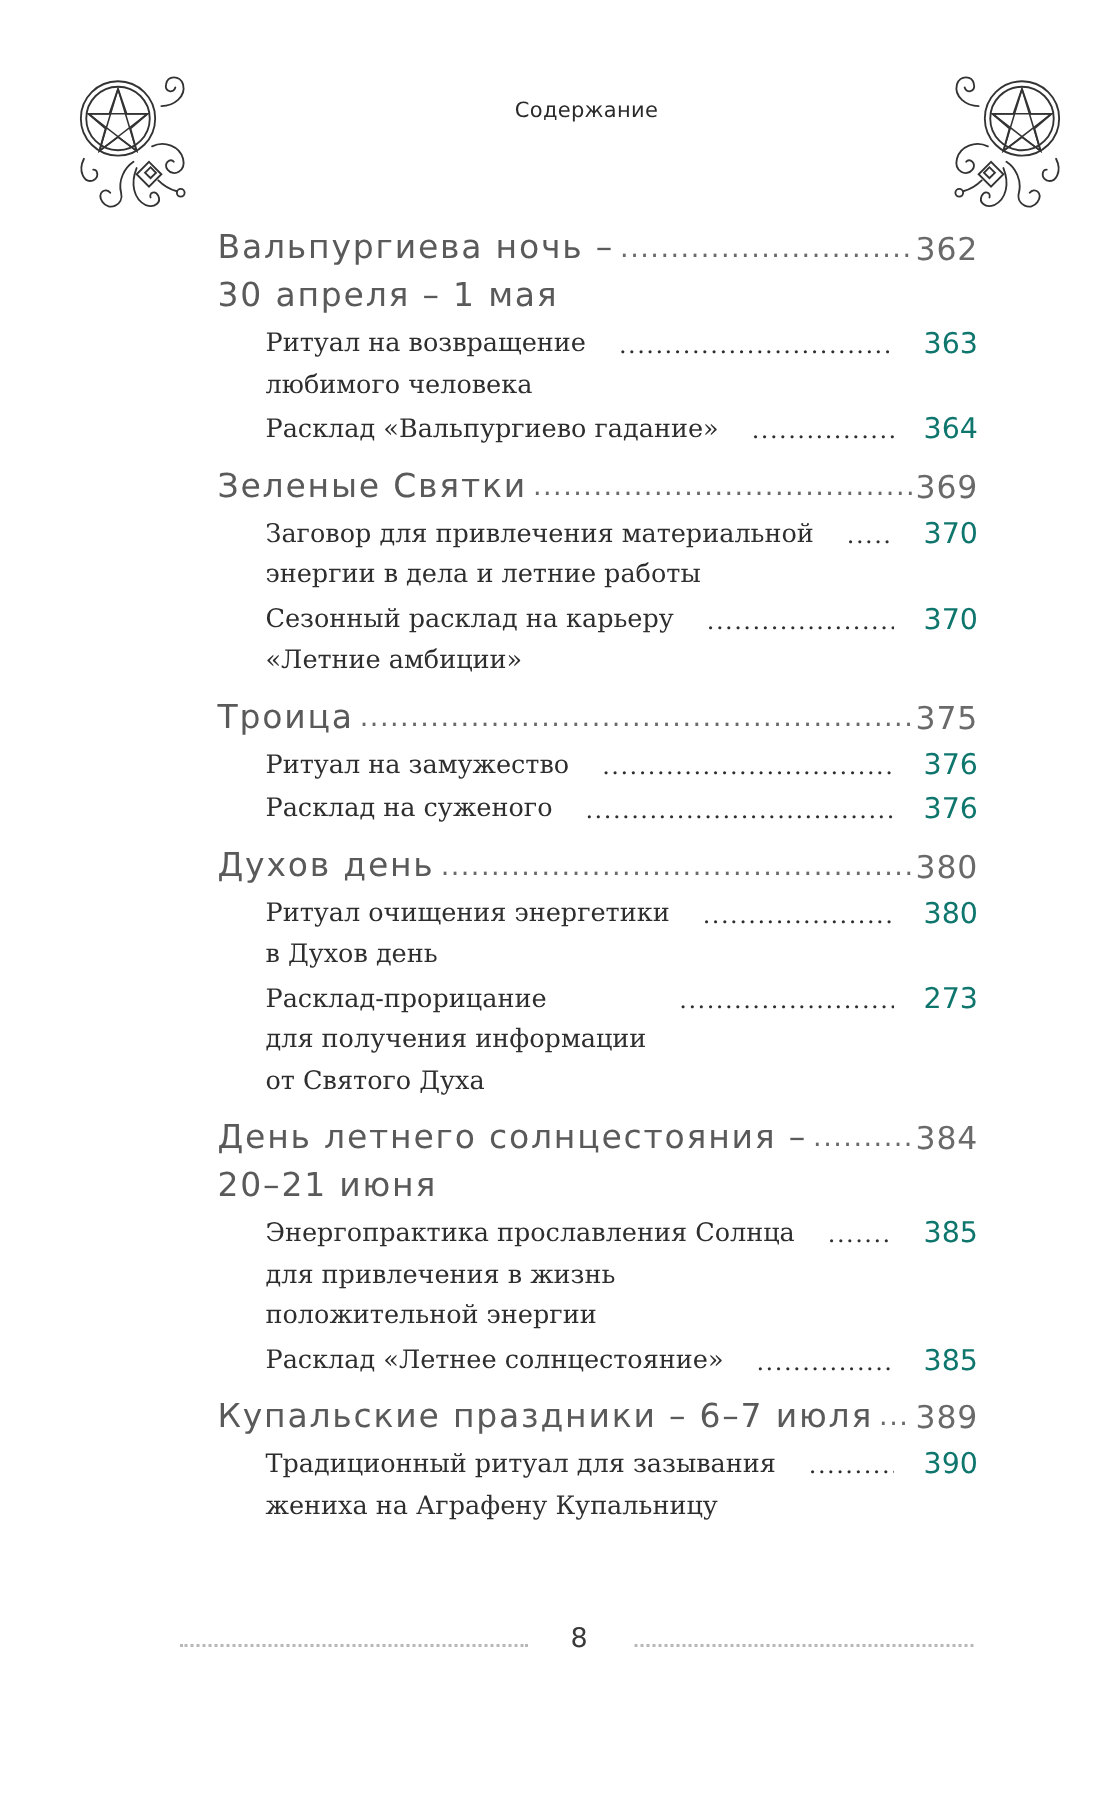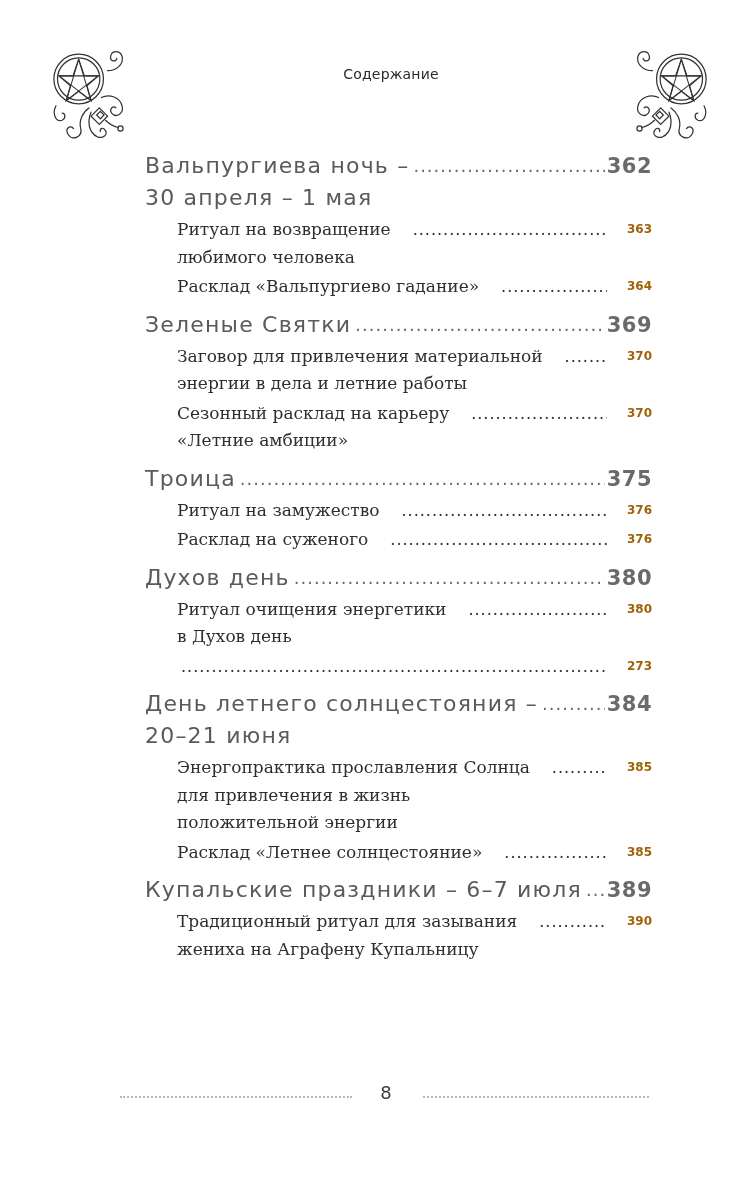--- a/index.html
+++ b/index.html
@@ -7,30 +7,30 @@
   .ornament { position:absolute; top:48px; width:90px; height:90px; }
   .ornament.left { left:44px; }
   .ornament.right { left:626px; transform:scaleX(-1); }
   .running-head { position:absolute; top:66px; left:0; width:742px; text-align:center;
     font-family:"DejaVu Sans", sans-serif; font-size:14px; color:#2a2a2a; letter-spacing:0.2px;margin-left:20px; }
   .toc { position:absolute; left:145px; top:150px; width:507px; }
   .entry { display:flex; align-items:flex-start; }
   .entry .text { white-space:pre-line; }
   .entry .dots { flex:1; overflow:hidden; white-space:nowrap; margin:0 2px 0 4px; }
   .entry .dots::after { content:"....................................................................................................................................................................................................."; letter-spacing:1px; }
-  .entry .page { white-space:nowrap;font-weight:bold; }
+  .entry .page { white-space:nowrap; }
   .heading { font-family:"DejaVu Sans", sans-serif; font-size:22px; line-height:32px; color:#5a5a5a;
     letter-spacing:1.2px; margin-top:8px; }
   .heading:first-child { margin-top:0; }
   .heading .dots { font-size:18px; line-height:32px; color:#6a6a6a; letter-spacing:0; }
   .heading .page { color:#6a6a6a; font-size:21px; letter-spacing:0.5px; }
   .sub { font-family:"DejaVu Serif", serif; font-size:17px; line-height:27.5px; color:#2e2e2e;
     padding-left:32px; margin-top:2px;gap:18px; }
   .sub .dots { color:#2e2e2e; font-size:16px; }
-  .sub .page { font-family:"DejaVu Sans", sans-serif; font-size:12px; color:#a16207; }
+  .sub .page { font-family:"DejaVu Sans", sans-serif; font-size:19px; color:#0f766e; }
   .footer { position:absolute; top:1082px; left:0; width:742px; }
   .footer .rule { position:absolute; top:14px; height:0; border-top:2px dotted #b8b8b8; }
   .footer .rule.left { left:120px; width:232px; }
   .footer .rule.right { left:423px; width:226px; }
   .footer .num { position:absolute; left:366px; width:40px; text-align:center; top:0;
     font-family:"DejaVu Sans", sans-serif; font-size:18px; color:#3a3a3a; }
 </style>
 </head>
 <body>
 
@@ -126,20 +126,23 @@
     <span class="dots"></span>
     <span class="page">380</span>
   </div>
   <div class="entry sub">
     <span class="text">Ритуал очищения энергетики
 в Духов день</span>
     <span class="dots"></span>
     <span class="page">380</span>
   </div>
   <div class="entry sub">
+    <span class="text">Расклад-прорицание
+для получения информации
+от Святого Духа</span>
     <span class="dots"></span>
     <span class="page">273</span>
   </div>
 
   <div class="entry heading">
     <span class="text">День летнего солнцестояния –
 20–21 июня</span>
     <span class="dots"></span>
     <span class="page">384</span>
   </div>

